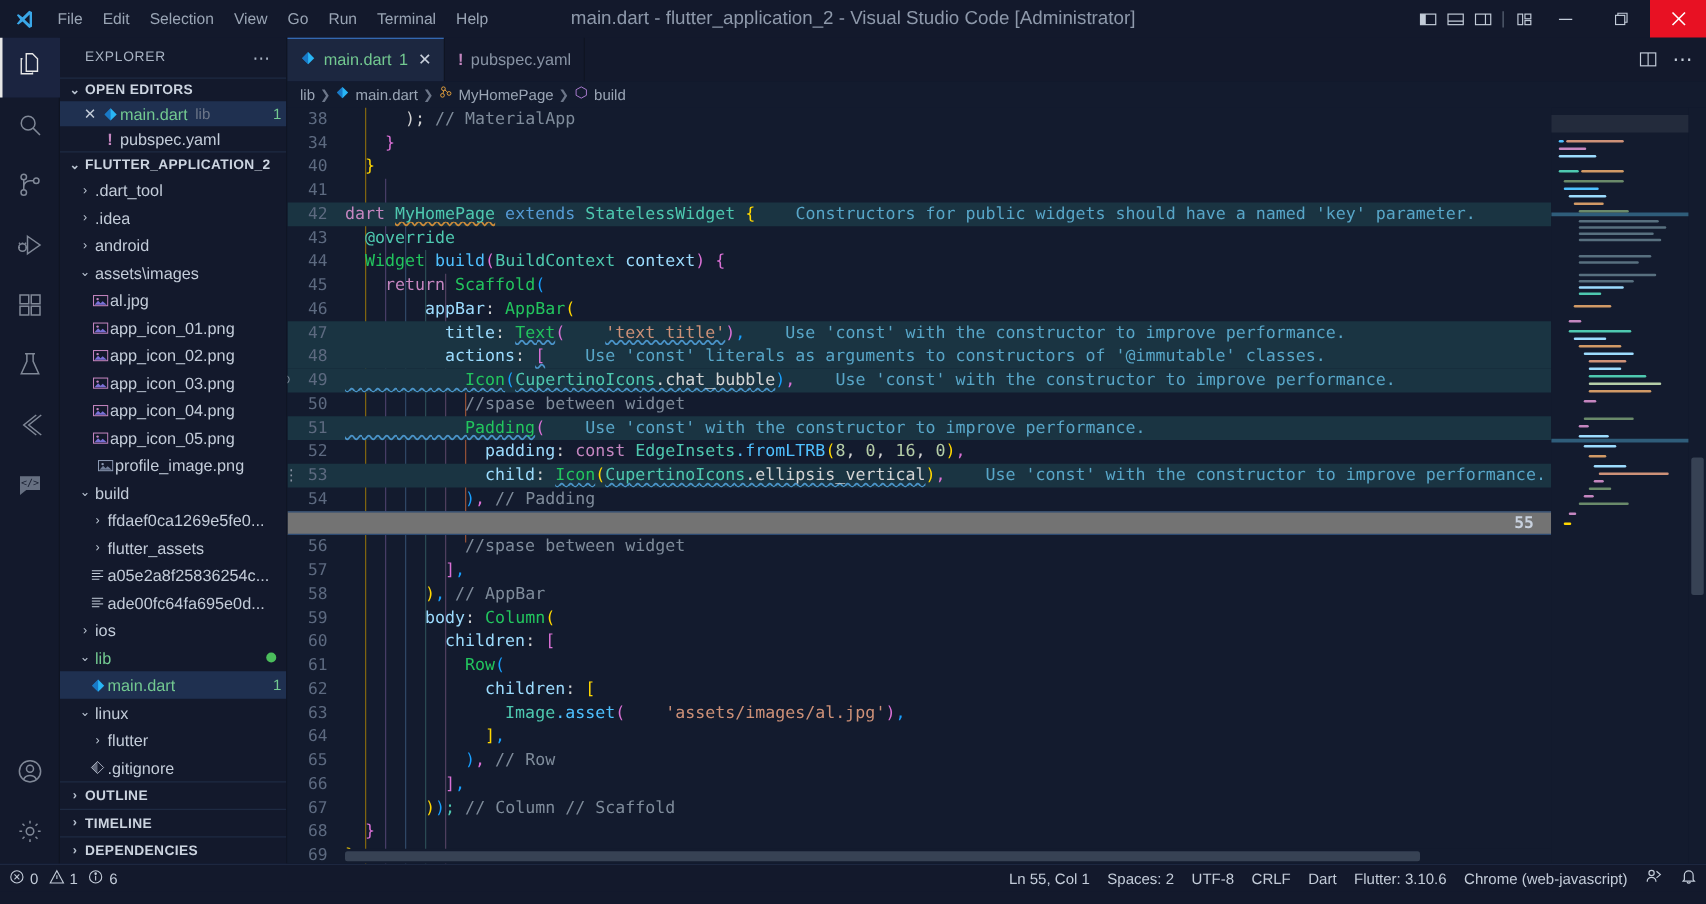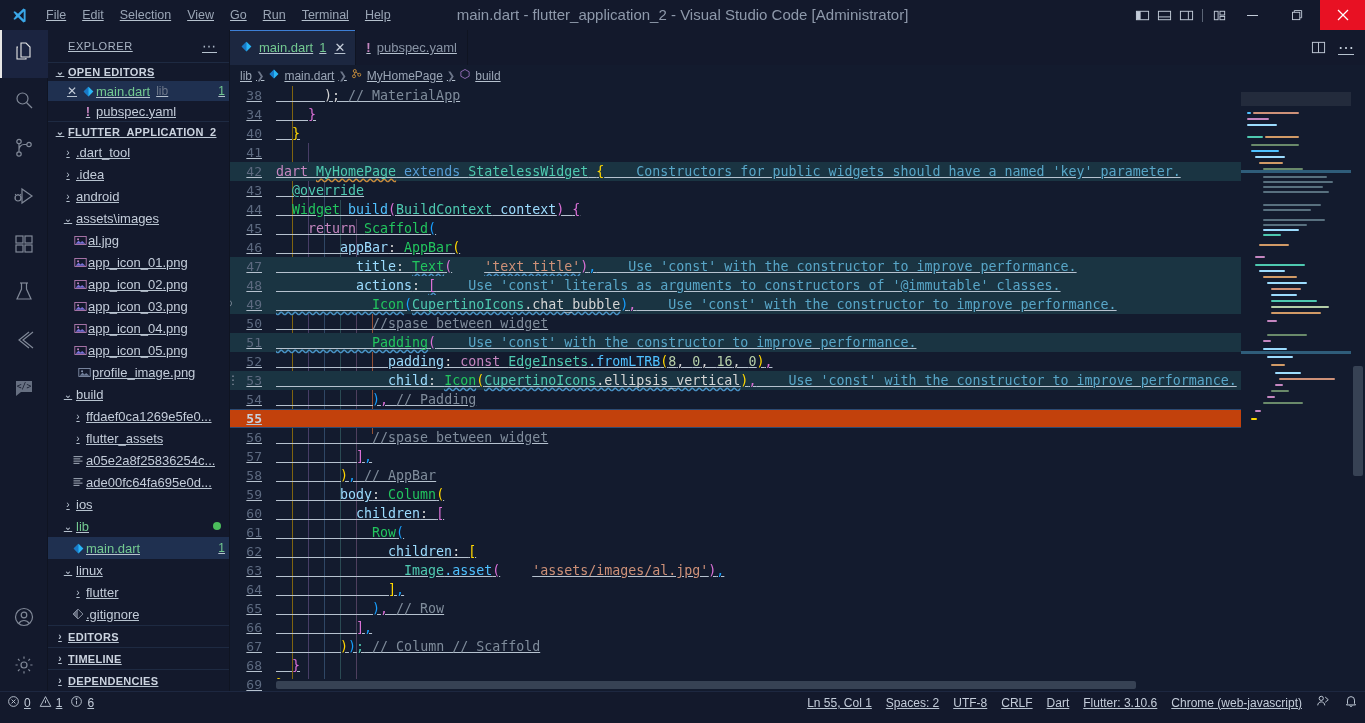--- a/index.html
+++ b/index.html
@@ -3,21 +3,21 @@
 <meta charset="utf-8">
 <style>
   * { box-sizing: border-box; margin: 0; padding: 0; }
   html, body {
     width: 1365px; height: 723px;
     background: #13192c;
     font-family: "Liberation Sans", sans-serif;
     overflow: hidden;
     color: #b6c2cf;
   }
-  .app { position: relative; width: 1365px; height: 713px; display: flex; flex-direction: column; text-decoration: underline; }
+  .app { position: relative; width: 1365px; height: 713px; display: flex; flex-direction: column; }
 
   
   .titlebar {
     height: 30px; background: #13192c; display: flex; align-items: center;
     flex: 0 0 30px; position: relative; z-index: 20;
   }
   .vscode-logo { width: 38px; height: 30px; display:flex; align-items:center; justify-content:center; }
   .menu { display: flex; align-items: center; height: 30px; }
   .menu-item {
     font-size: 12.5px; color: #9aa5b5; padding: 0 8px; line-height: 30px; cursor: default;
@@ -105,21 +105,21 @@
   .code-scroll { flex:1 1 auto; position: relative; overflow: hidden; }
   .line {
     height: 19px; display: flex; align-items: center; font-family: "DejaVu Sans Mono", monospace;
     font-size: 13.3px; white-space: pre; position: relative;
   }
   .ln {
     width: 46px; flex: 0 0 46px; text-align: right; padding-right: 14px; color: #5d6a80; font-size: 13px;
   }
   .ln.cur { color: #c8d1de; font-weight:bold; }
   .line.hl-info { background: #1a3442; }
-  .line.hl-cursor { background: #c2410c; }
+  .line.hl-cursor { background: #737373; justify-content: flex-end; }
   .line.hl-cursor-b { box-shadow: inset 0 1px 0 #2c4a72, inset 0 -1px 0 #2c4a72; }
   .code-txt { position: relative; }
   .hint { color: #58a6c8; }
   .guides { position:absolute; top:0; left:0; bottom:0; pointer-events:none; }
   .guide { position: absolute; width: 1px; top:0; bottom:0; }
 
   
   .t-key { color: #c586c0; }      
   .t-kw2 { color: #569cd6; }
   .t-class { color: #4ec9b0; }
@@ -514,21 +514,21 @@
                 <path d="M8 1.5 1.5 8 8 14.5z" fill="#b0b8c8" opacity=".5"></path>
               </svg>
             </span>
             <span class="lbl">.gitignore</span>
           </div>
       </div>
 
       <div class="sb-bottom">
         <div class="sb-section-head sb-foot">
             <span class="twisty">›</span>
-            <span>EDITORS</span>
+            <span>OUTLINE</span>
           </div>
         <div class="sb-section-head sb-foot">
             <span class="twisty">›</span>
             <span>TIMELINE</span>
           </div>
         <div class="sb-section-head sb-foot">
             <span class="twisty">›</span>
             <span>DEPENDENCIES</span>
           </div>
       </div>

